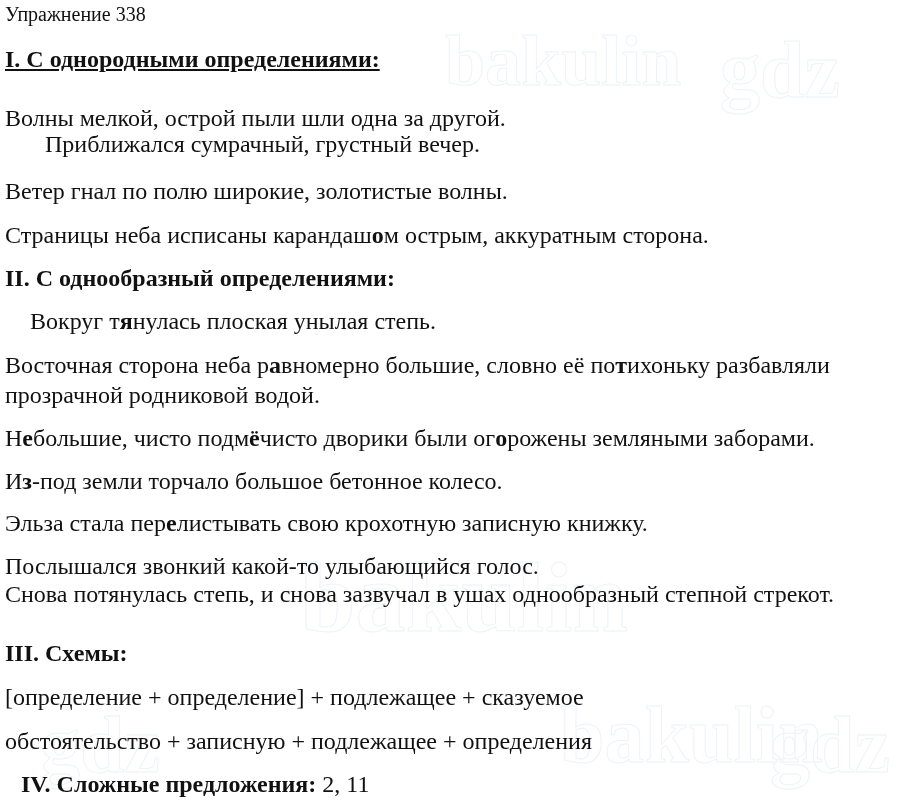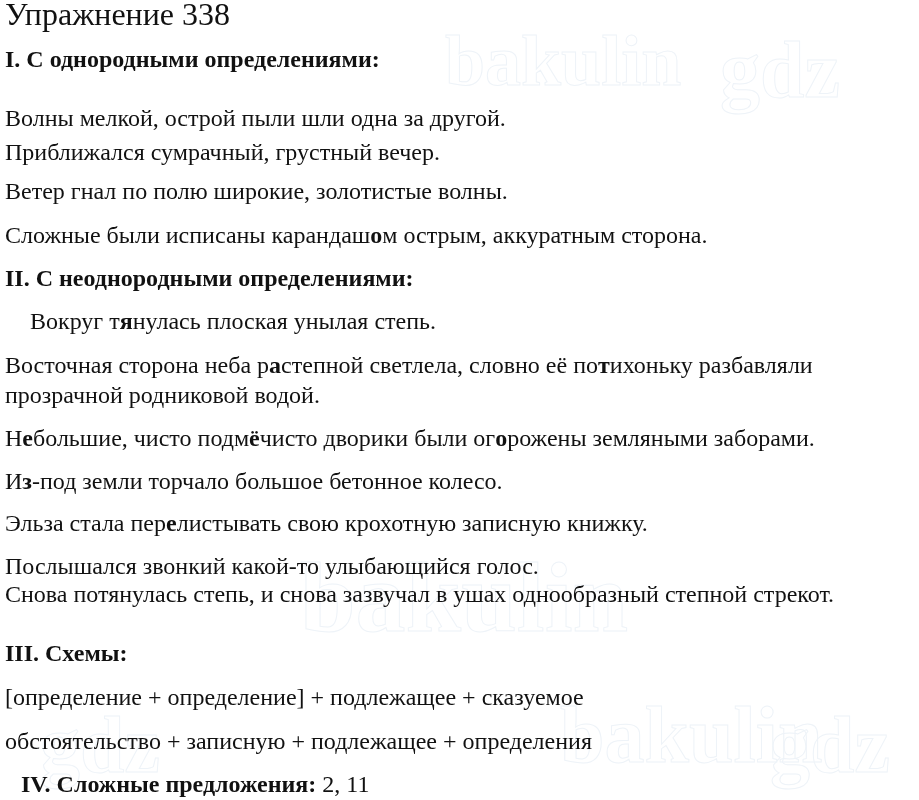--- a/index.html
+++ b/index.html
@@ -38,47 +38,47 @@
       white-space: nowrap;
     }
     .line.wrap {
       white-space: normal;
       width: 912px;
     }
     .heading {
       font-weight: bold;
     }
     .title {
-      font-size: 32px;
+      font-size: 20px;
     }
     b.em { font-weight: bold; }
   </style>
 </head>
 <body>
 
 <div class="watermark" style="left:445px; top:20px; font-size:72px;">bakulin</div>
 <div class="watermark" style="left:720px; top:25px; font-size:80px;">gdz</div>
 <div class="watermark" style="left:40px; top:700px; font-size:80px;">gdz</div>
 <div class="watermark" style="left:300px; top:540px; font-size:100px;">bakulin</div>
 <div class="watermark" style="left:560px; top:690px; font-size:80px;">bakulin</div>
 <div class="watermark" style="left:770px; top:700px; font-size:80px;">gdz</div>
 
 <div class="doc">
 
   <div class="line title" style="top:0px;">Упражнение 338</div>
 
-  <div class="line heading" style="top:45px;">I. С однородными определениями:</div>
+  <div class="line heading" style="top:45px;text-decoration:underline;">I. С однородными определениями:</div>
   <div class="line" style="top:104px;">Волны мелкой, острой пыли шли одна за другой.</div>
-  <div class="line" style="top:138px;">Приближался сумрачный, грустный вечер.</div>
+  <div class="line" style="top:130px;margin-left:40px;">Приближался сумрачный, грустный вечер.</div>
   <div class="line" style="top:177px;">Ветер гнал по полю широкие, золотистые волны.</div>
-  <div class="line" style="top:221px;"><span>Сложные были исписаны карандаш</span><b class="em">о</b><span>м острым, аккуратным сторона.</span></div>
+  <div class="line" style="top:221px;"><span>Страницы неба исписаны карандаш</span><b class="em">о</b><span>м острым, аккуратным сторона.</span></div>
 
-  <div class="line heading" style="top:264px;">II. С неоднородными определениями:</div>
+  <div class="line heading" style="top:264px;">II. С однообразный определениями:</div>
   <div class="line" style="top:307px;margin-left:25px;"><span>Вокруг т</span><b class="em">я</b><span>нулась плоская унылая степь.</span></div>
-  <div class="line wrap" style="top:350px; line-height:30px;"><span>Восточная сторона неба р</span><b class="em">а</b><span>степной светлела, словно её по</span><b class="em">т</b><span>ихоньку разбавляли прозрачной родниковой водой.</span></div>
+  <div class="line wrap" style="top:350px; line-height:30px;"><span>Восточная сторона неба р</span><b class="em">а</b><span>вномерно большие, словно её по</span><b class="em">т</b><span>ихоньку разбавляли прозрачной родниковой водой.</span></div>
   <div class="line" style="top:424px;"><span>Н</span><b class="em">е</b><span>большие, чисто подм</span><b class="em">ё</b><span>чисто дворики были ог</span><b class="em">о</b><span>рожены земляными заборами.</span></div>
   <div class="line" style="top:467px;"><span>И</span><b class="em">з</b><span>-под земли торчало большое бетонное колесо.</span></div>
   <div class="line" style="top:509px;text-align:center;"><span>Эльза стала пер</span><b class="em">е</b><span>листывать свою крохотную записную книжку.</span></div>
   <div class="line" style="top:552px;">Послышался звонкий какой-то улыбающийся голос.</div>
   <div class="line" style="top:580px;">Снова потянулась степь, и снова зазвучал в ушах однообразный степной стрекот.</div>
 
   <div class="line heading" style="top:639px;">III. Схемы:</div>
   <div class="line" style="top:683px;">[определение + определение] + подлежащее + сказуемое</div>
   <div class="line" style="top:727px;">обстоятельство + записную + подлежащее + определения</div>
 

